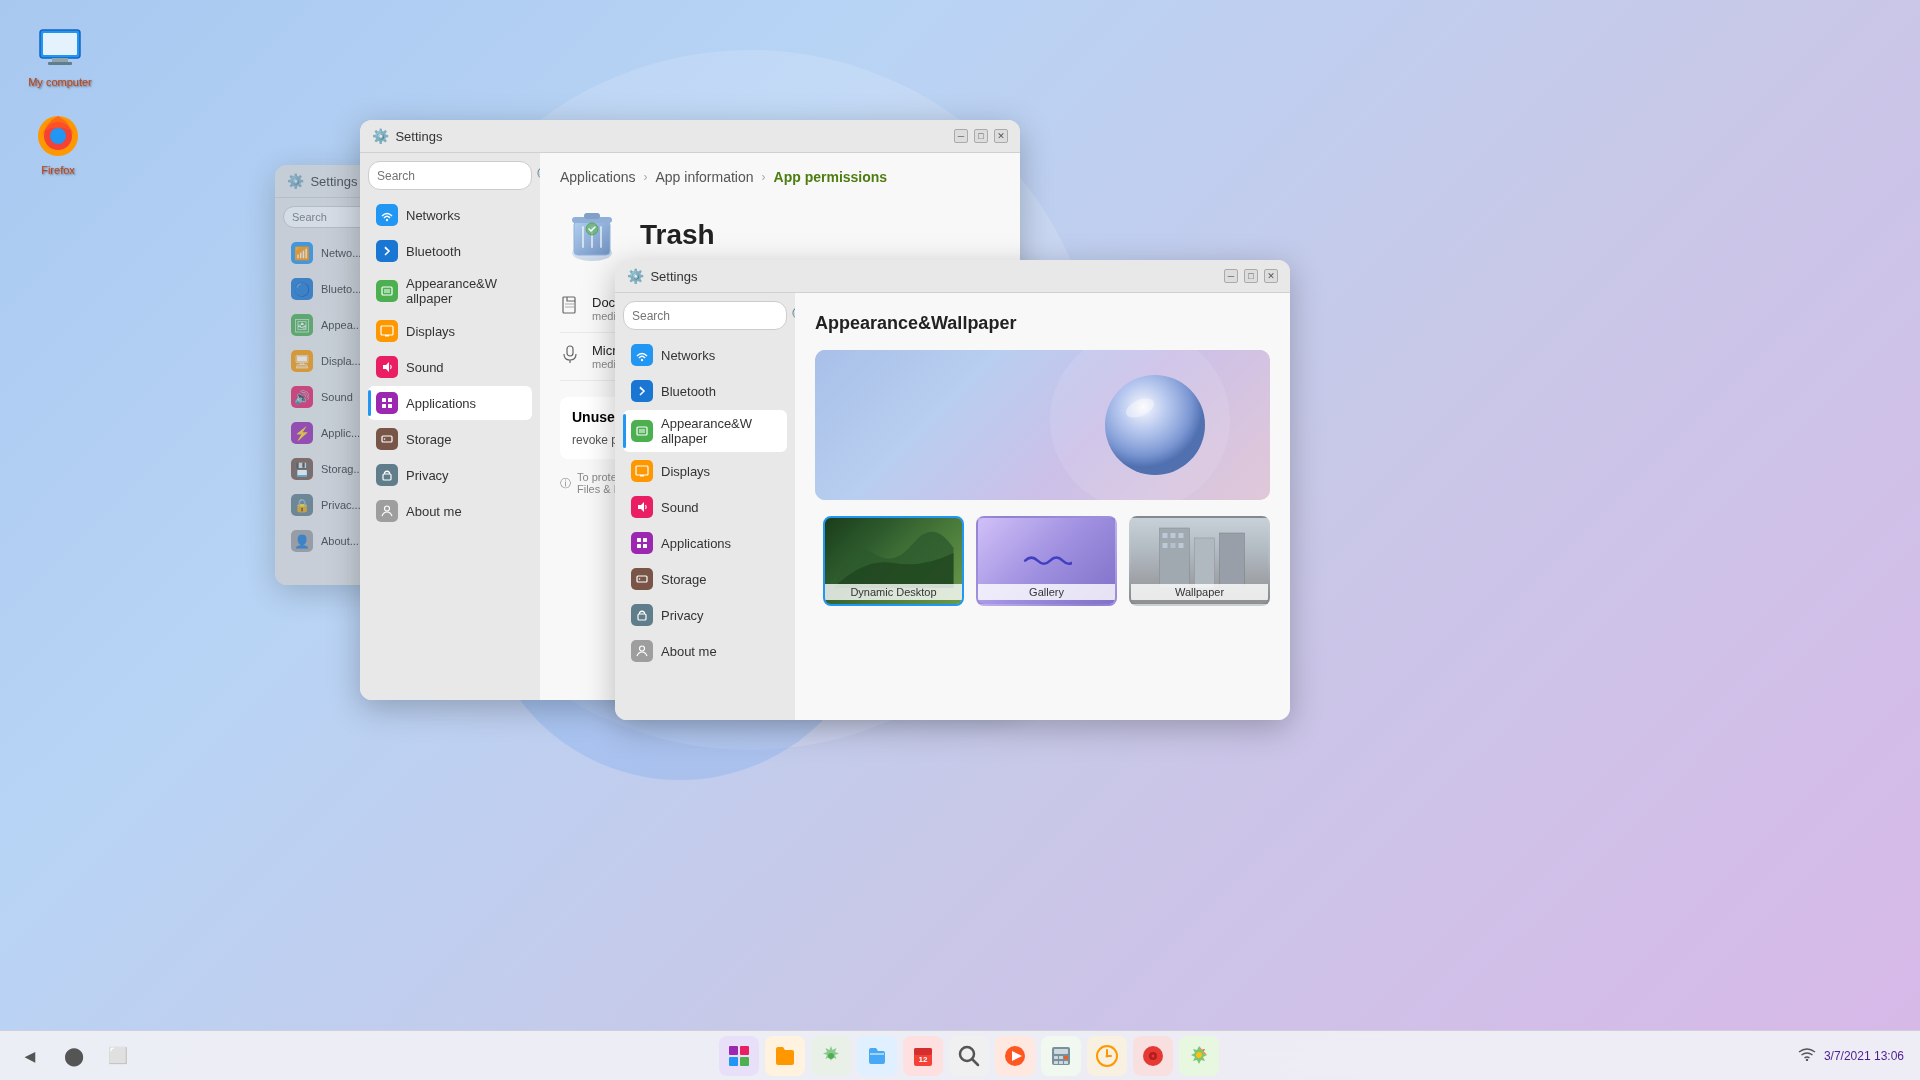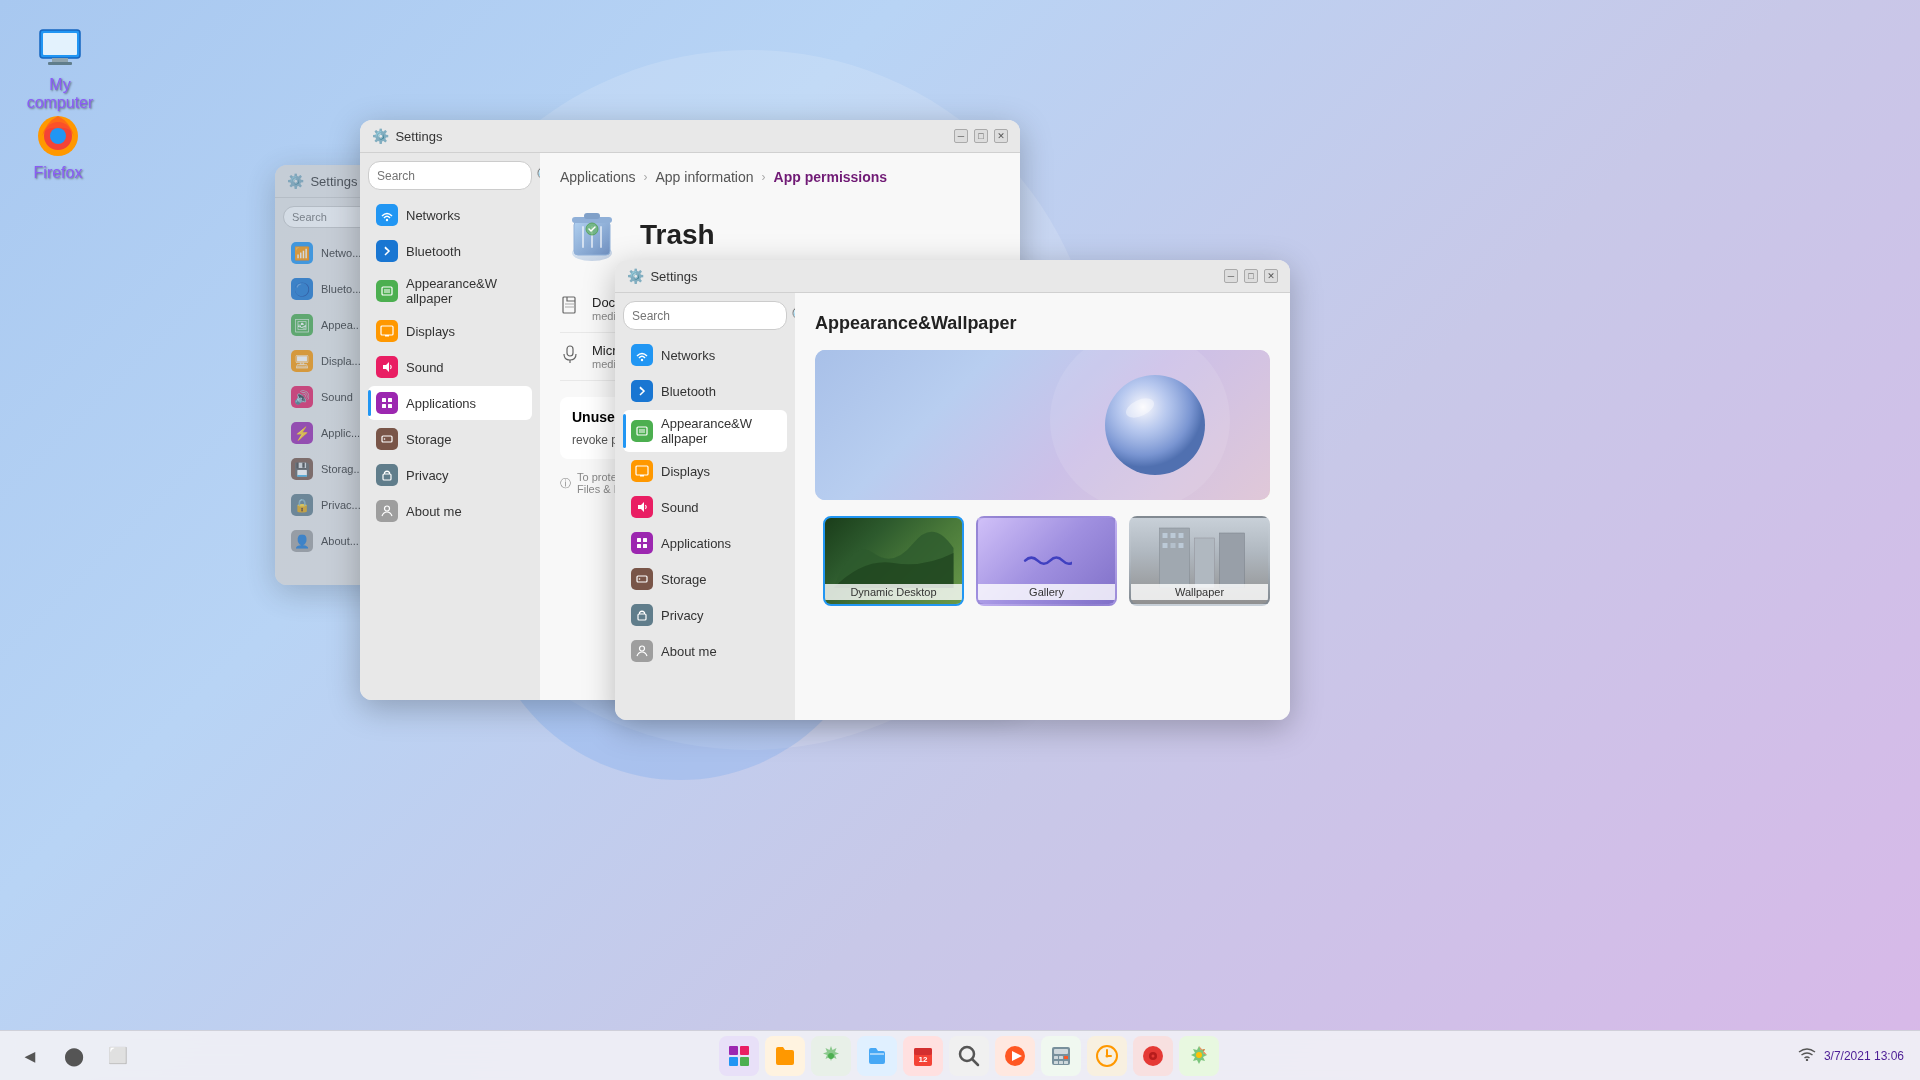--- a/index.html
+++ b/index.html
@@ -21,22 +21,22 @@
       width: 80px;
       cursor: pointer;
       padding: 4px;
     }
     .desktop-icon .icon-img {
       width: 48px;
       height: 48px;
       margin-bottom: 4px;
     }
     .desktop-icon span {
-      color: #8b5cf6;
-      font-size: 16px;
+      color: #c2410c;
+      font-size: 11px;
       text-align: center;
       text-shadow: 1px 1px 2px rgba(0,0,0,0.5);
     }
 
     
     .bg-circle {
       position: absolute;
       width: 700px;
       height: 700px;
       border-radius: 50%;
@@ -188,21 +188,21 @@
     .breadcrumb {
       display: flex;
       align-items: center;
       gap: 8px;
       padding: 16px 20px 8px;
       font-size: 14px;
       color: #555;
     }
     .breadcrumb .crumb-active {
       font-weight: bold;
-      color: #701a75;
+      color: #4d7c0f;
     }
     .breadcrumb .chevron { color: #aaa; font-size: 12px; }
 
     .app-header {
       display: flex;
       align-items: center;
       gap: 16px;
       padding: 8px 20px 16px;
     }
     .app-title {

